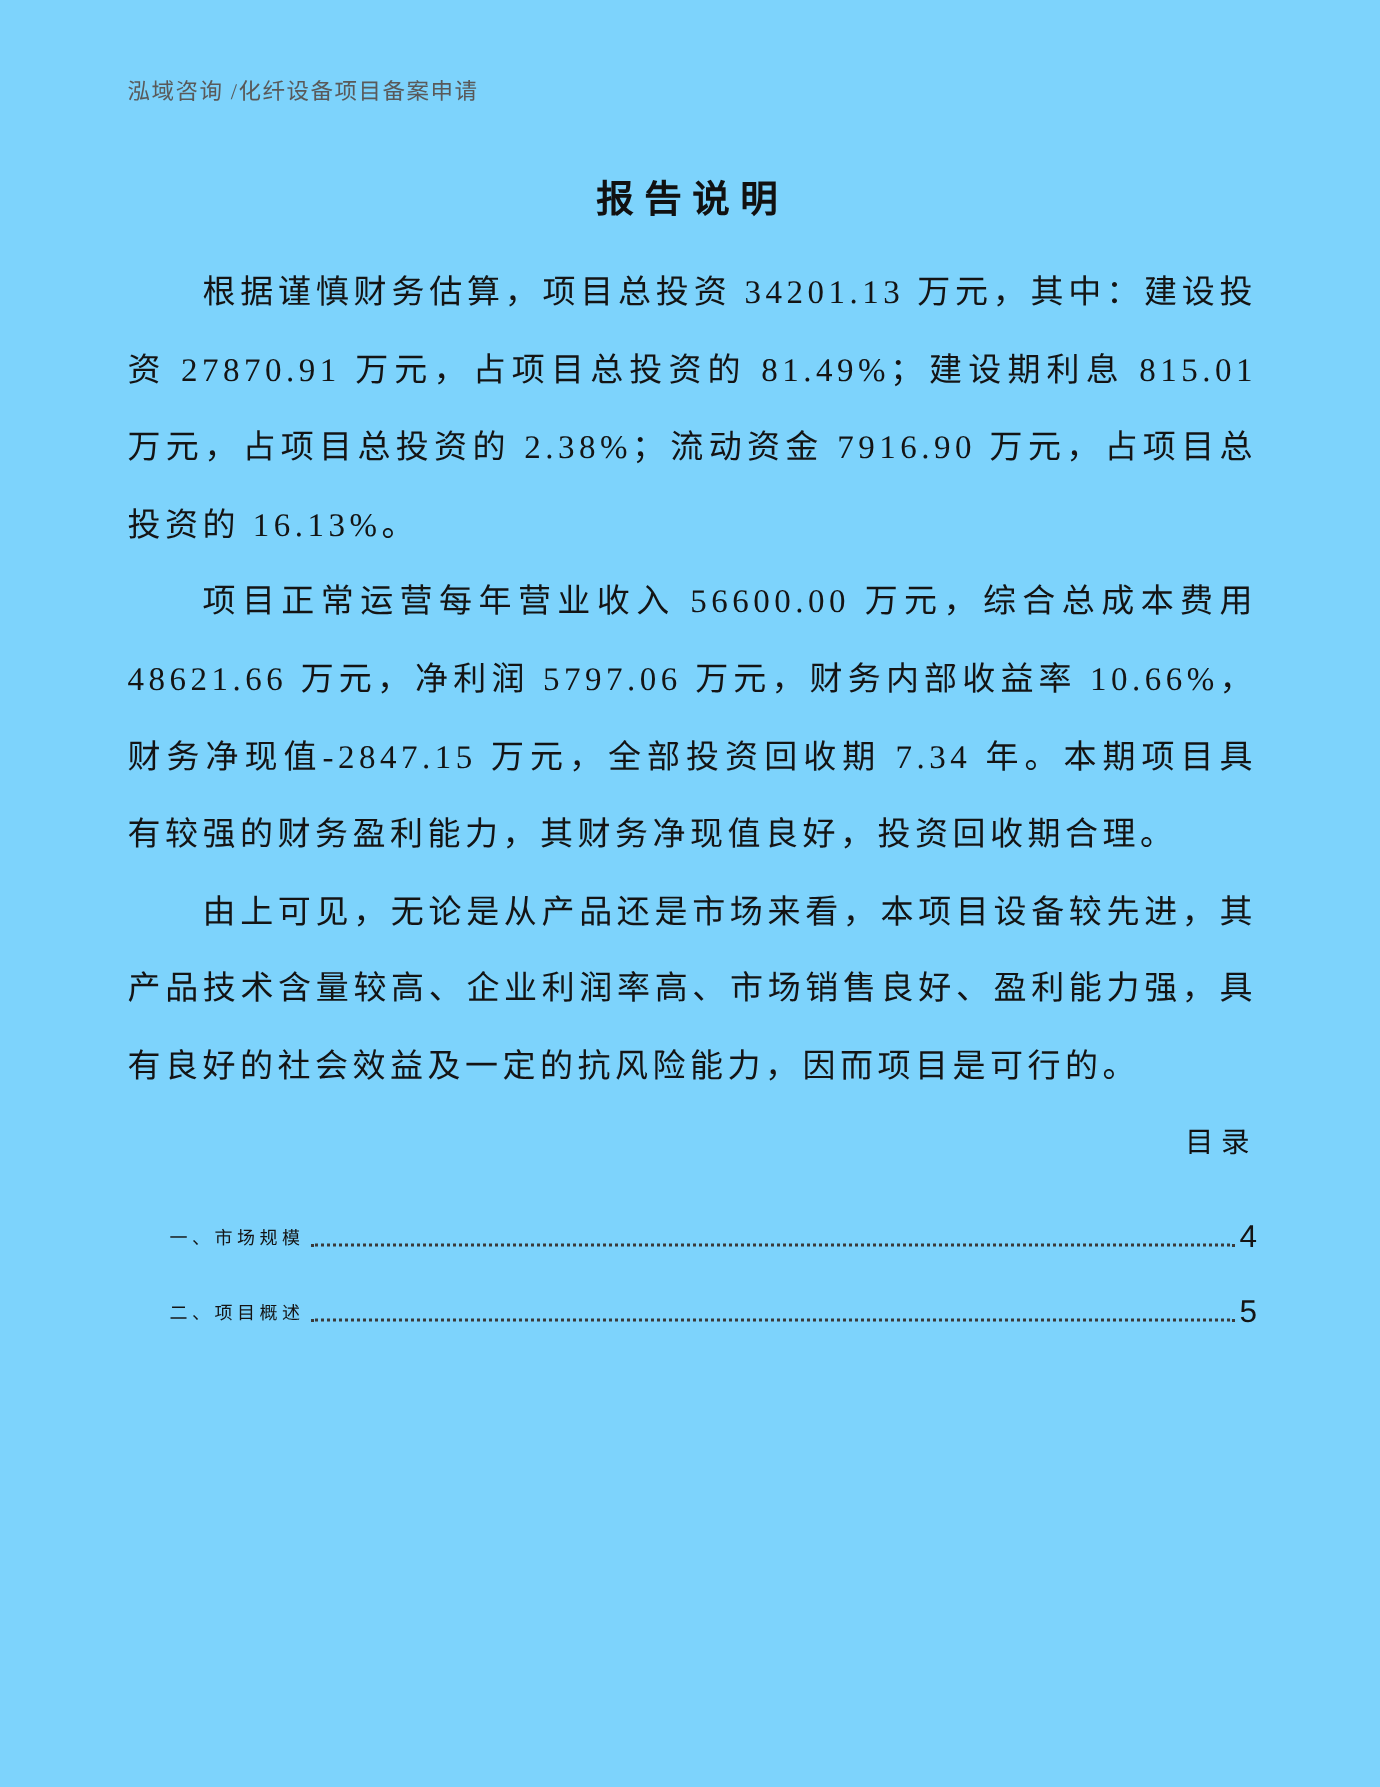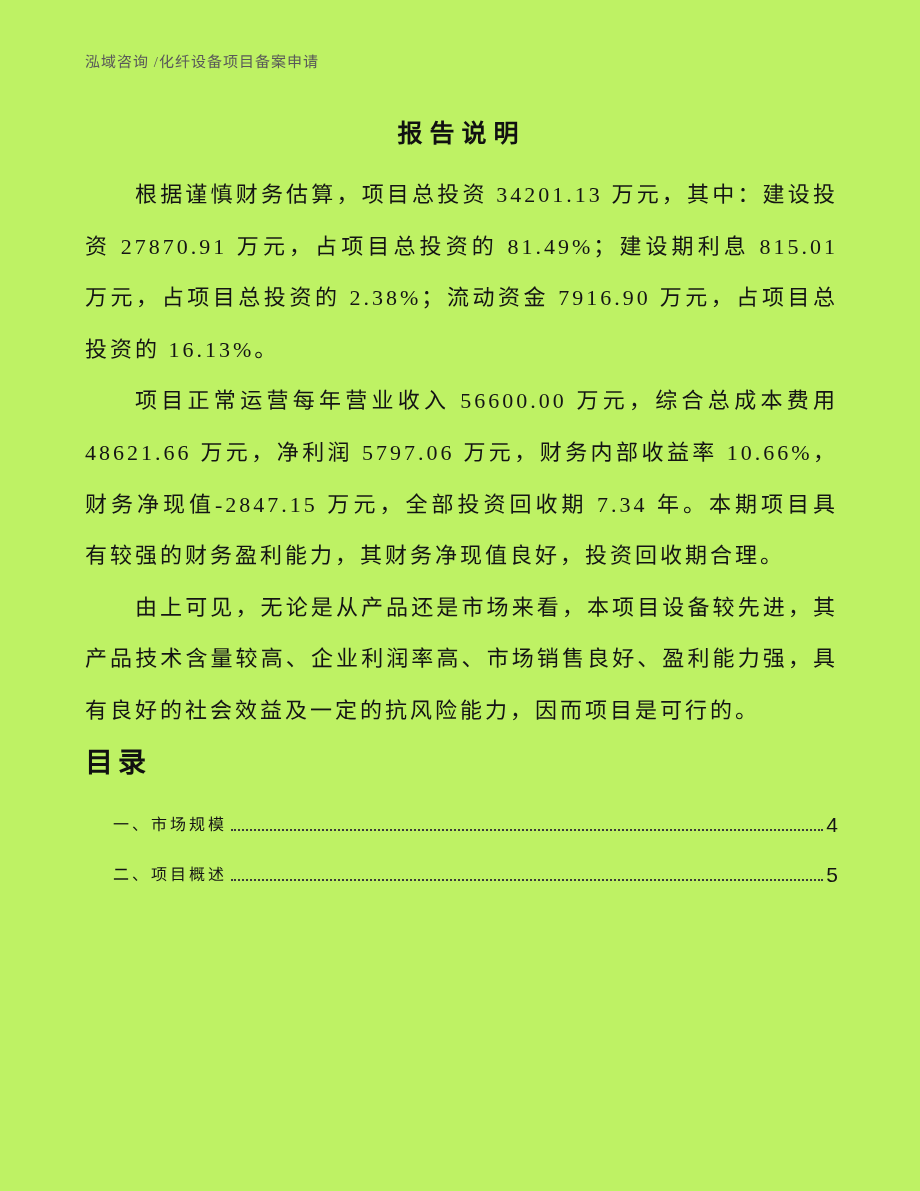--- a/index.html
+++ b/index.html
@@ -6,21 +6,21 @@
   html, body { background: #ffffff; }
   body {
     font-family: "Liberation Serif", "DejaVu Serif", serif;
     color: #1a1a1a;
   }
   .page {
     position: relative;
     width: 920px;
     height: 1191px;
     margin: 0 auto;
-    background: #bef264;
+    background: #7dd3fc;
     padding: 54px 82px 0 85px;
     overflow: hidden;
   }
   .doc-header {
     font-size: 15px;
     line-height: 17px;
     color: #595959;
     letter-spacing: 1px;
   }
   .report-title {
@@ -39,41 +39,41 @@
     font-size: 22px;
     line-height: 51.6px;
     letter-spacing: 3px;
     text-align: justify;
     text-align-last: left;
     text-indent: 50px;
     color: #141414;
   }
   .toc-heading {
     margin-top: 9px;
-    font-size: 28px;
+    font-size: 19px;
     line-height: 34px;
-    font-weight: bold;
-    text-align: left;
+    font-weight: normal;
+    text-align: right;
     letter-spacing: 5px;
     color: #111111;
   }
   .toc {
     margin-top: 10px;
     padding-left: 28px;
   }
   .toc-entry {
     display: flex;
     align-items: flex-end;
     height: 50px;
     cursor: pointer;
     text-decoration: none;
     color: #141414;
   }
   .toc-label {
-    font-size: 16px;
+    font-size: 12px;
     line-height: 30px;
     letter-spacing: 3px;
     white-space: nowrap;
   }
   .toc-leader {
     flex: 1;
     border-bottom: 2.6px dotted #3a3a3a;
     margin: 0 3px 9px 4px;
     min-width: 20px;
   }

